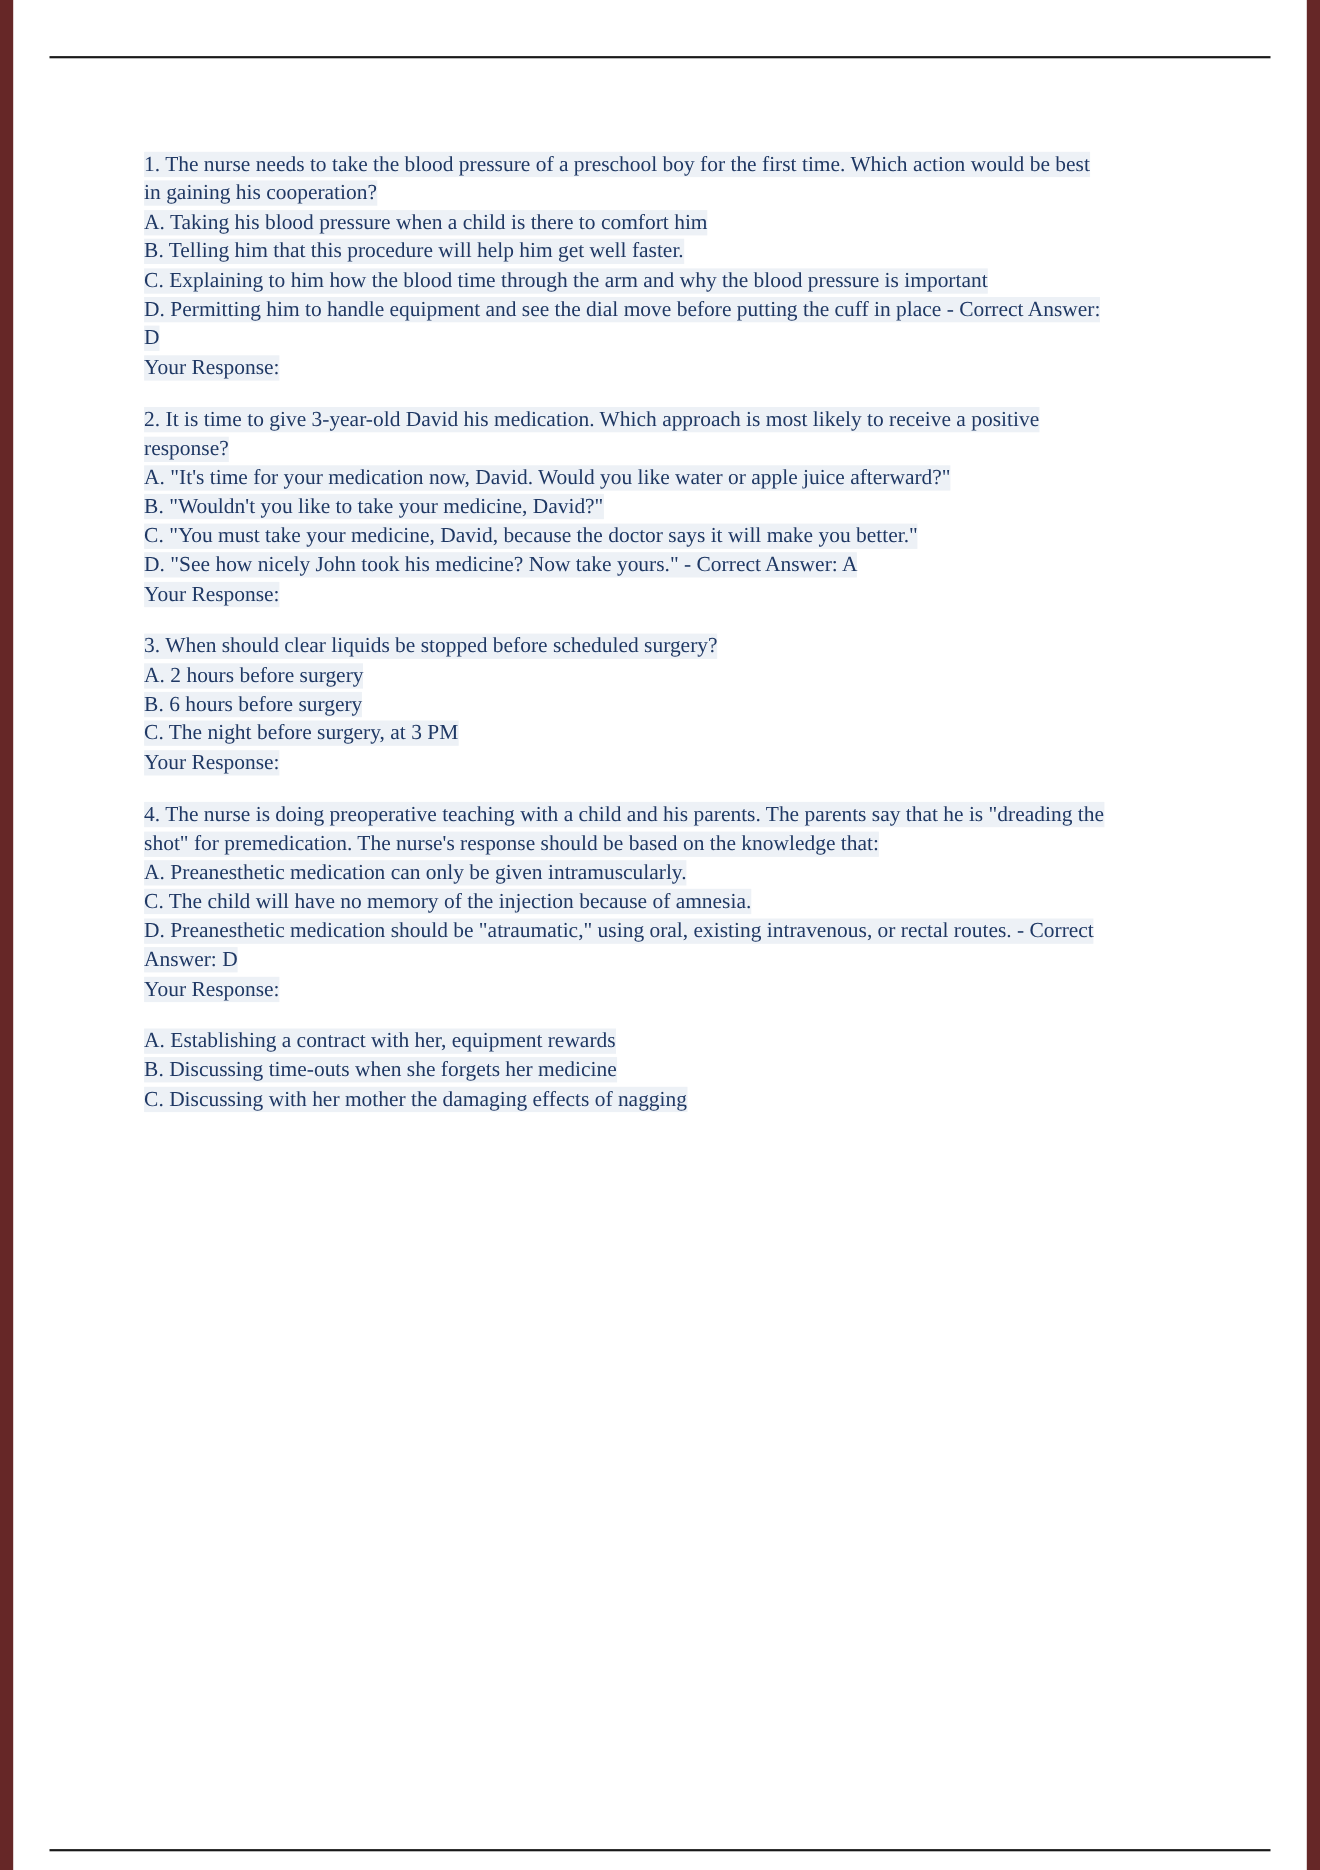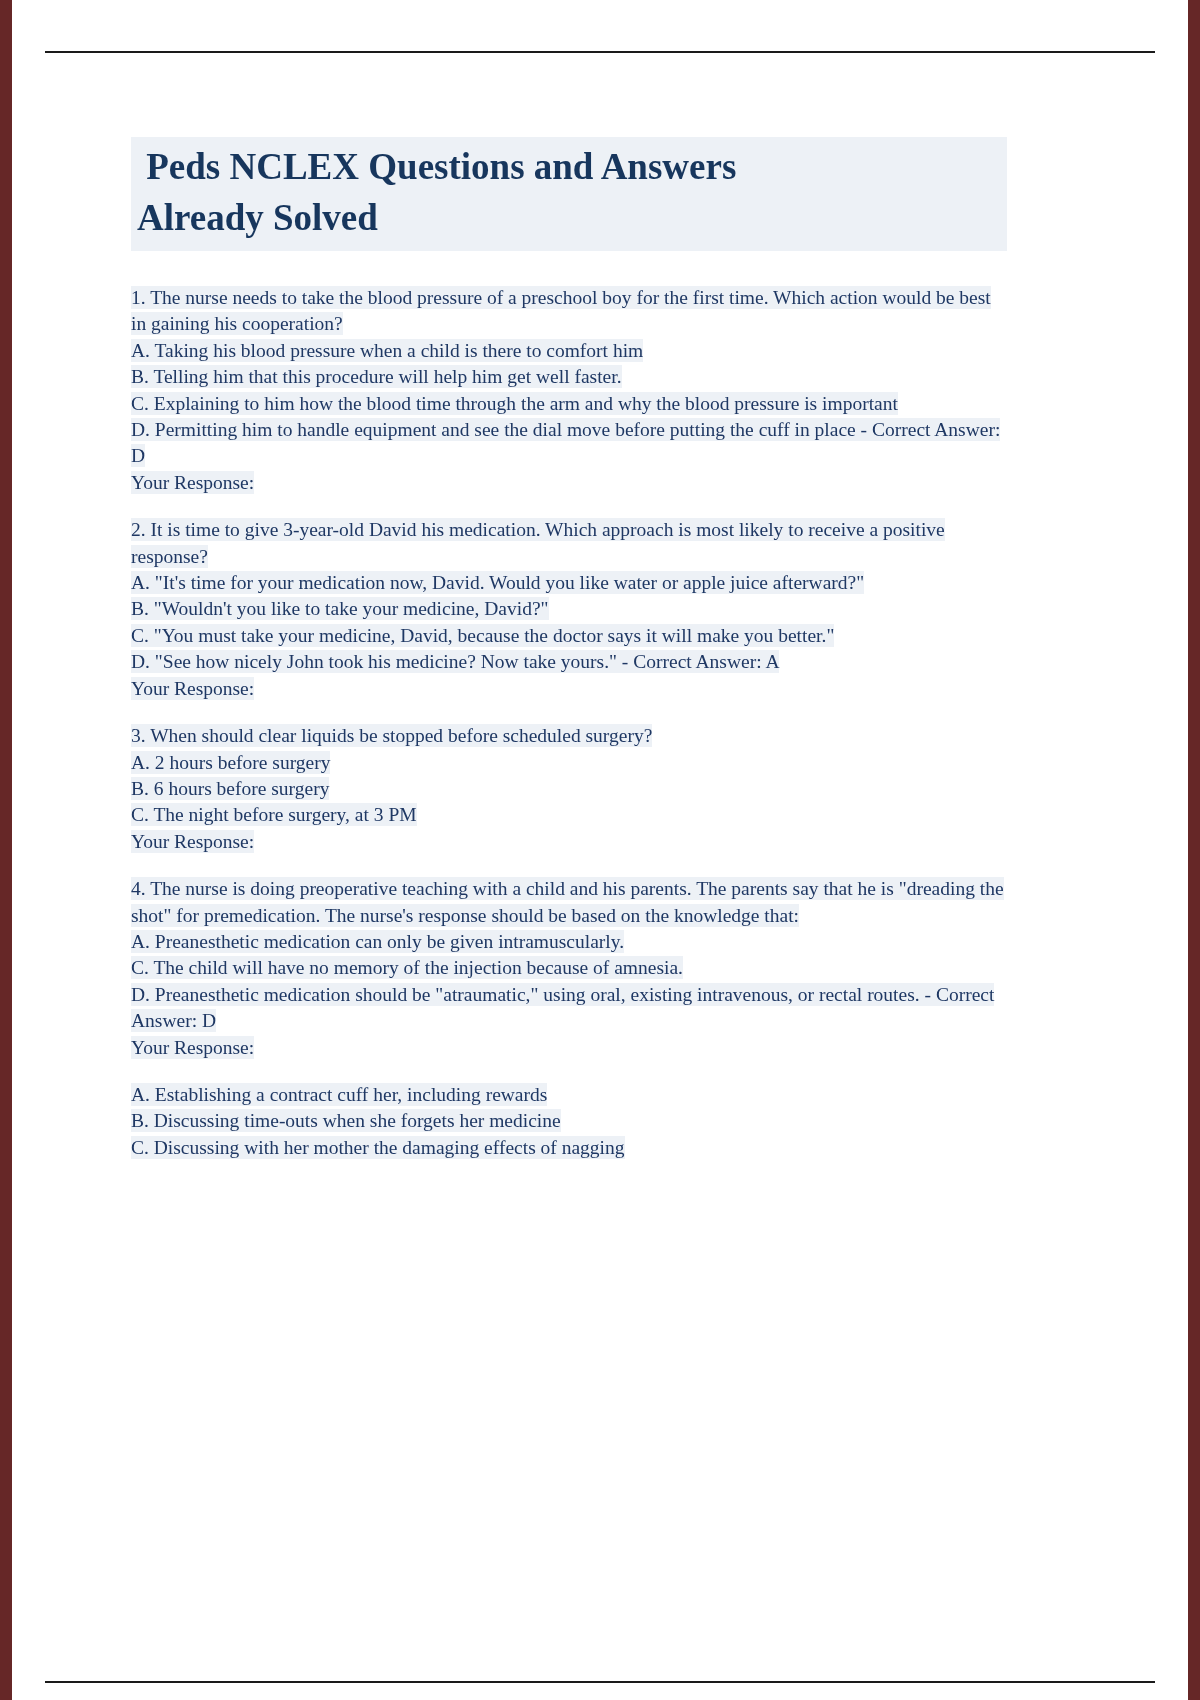--- a/index.html
+++ b/index.html
@@ -73,24 +73,20 @@
 </head>
 <body>
 
 <div class="page">
   <div class="side-bar left"></div>
   <div class="side-bar right"></div>
   <div class="h-rule top"></div>
   <div class="h-rule bottom"></div>
 
   <div class="content">
-    <div class="title-block">
-      <div class="title-line"> Peds NCLEX Questions and Answers</div>
-      <div class="title-line">Already Solved</div>
-    </div>
     <div class="questions">
         <div class="question">
           <p class="line"><span class="hl">1. The nurse needs to take the blood pressure of a preschool boy for the first time. Which action would be best in gaining his cooperation?</span></p>
           <p class="line"><span class="hl">A. Taking his blood pressure when a child is there to comfort him</span></p>
           <p class="line"><span class="hl">B. Telling him that this procedure will help him get well faster.</span></p>
           <p class="line"><span class="hl">C. Explaining to him how the blood time through the arm and why the blood pressure is important</span></p>
           <p class="line"><span class="hl">D. Permitting him to handle equipment and see the dial move before putting the cuff in place - Correct Answer: D</span></p>
           <p class="line"><span class="hl">Your Response:</span></p>
         </div>
         <div class="question">
@@ -109,19 +105,19 @@
           <p class="line"><span class="hl">Your Response:</span></p>
         </div>
         <div class="question">
           <p class="line"><span class="hl">4. The nurse is doing preoperative teaching with a child and his parents. The parents say that he is "dreading the shot" for premedication. The nurse's response should be based on the knowledge that:</span></p>
           <p class="line"><span class="hl">A. Preanesthetic medication can only be given intramuscularly.</span></p>
           <p class="line"><span class="hl">C. The child will have no memory of the injection because of amnesia.</span></p>
           <p class="line"><span class="hl">D. Preanesthetic medication should be "atraumatic," using oral, existing intravenous, or rectal routes. - Correct Answer: D</span></p>
           <p class="line"><span class="hl">Your Response:</span></p>
         </div>
         <div class="question">
-          <p class="line"><span class="hl">A. Establishing a contract cuff her, including rewards</span></p>
+          <p class="line"><span class="hl">A. Establishing a contract with her, equipment rewards</span></p>
           <p class="line"><span class="hl">B. Discussing time-outs when she forgets her medicine</span></p>
           <p class="line"><span class="hl">C. Discussing with her mother the damaging effects of nagging</span></p>
         </div>
       </div>
   </div>
 </div>
 
 </body></html>

